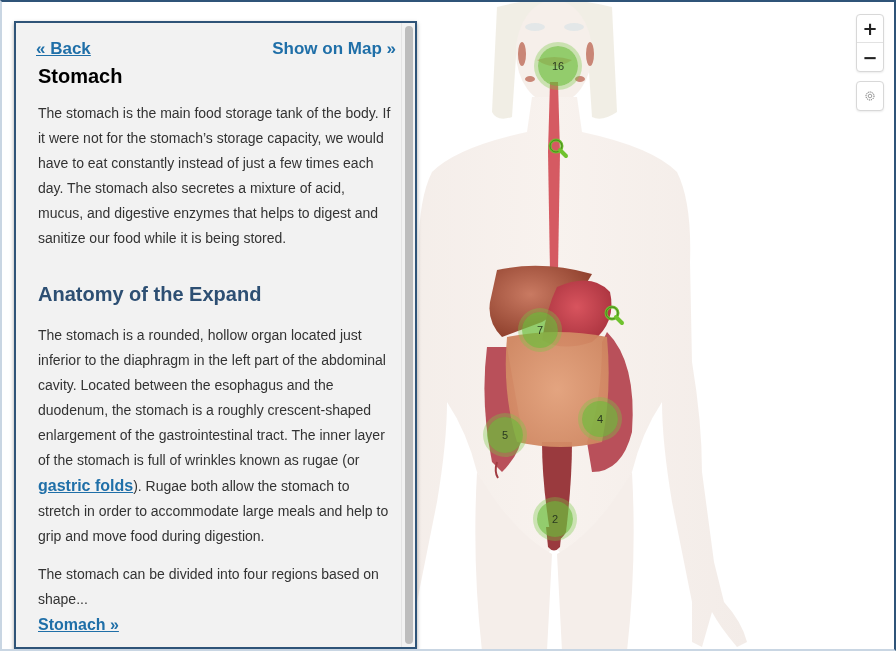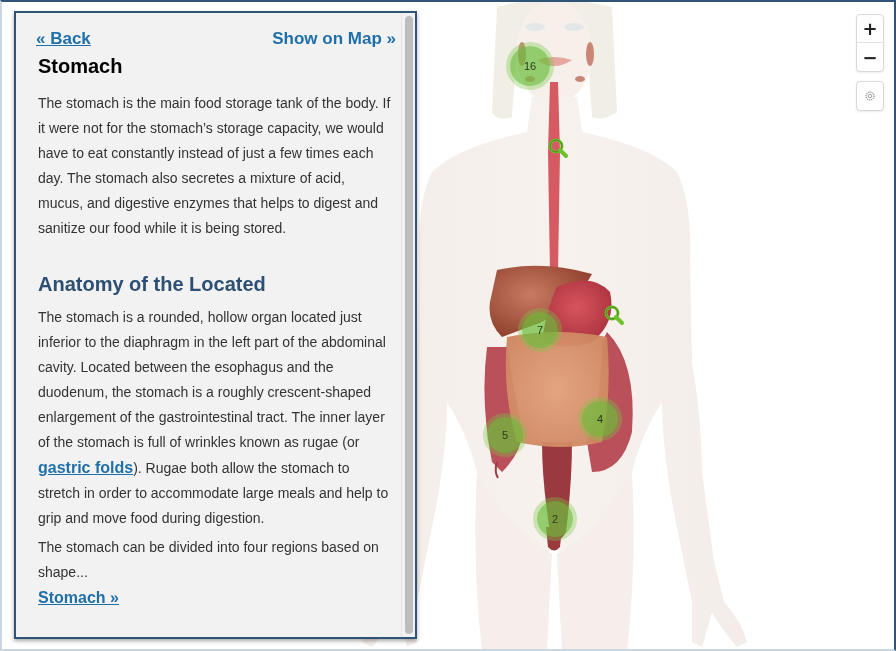--- a/index.html
+++ b/index.html
@@ -44,21 +44,21 @@
   .zoom-btn.plus { border-bottom: 1px solid #e2e2e2; }
   .reset-btn {
     position: absolute; left: 854px; top: 79px; width: 28px; height: 30px;
     border: 1px solid #d8d8d8; border-radius: 4px; background: #fff;
     display: flex; align-items: center; justify-content: center; cursor: pointer;
     box-shadow: 0 1px 2px rgba(0,0,0,0.08);
   }
 
   
   .panel {
-    position: absolute; left: 12px; top: 9px; width: 403px; height: 628px;
+    position: absolute; left: 12px; top: 19px; width: 403px; height: 628px;
     background: #f2f2f2;
     border: 2px solid #2f5478;
     box-shadow: 0 2px 4px rgba(0,0,0,0.35);
     overflow: hidden;
   }
   .panel-scroll {
     position: absolute; right: 0; top: 0; width: 14px; height: 100%;
     background: #f2f2f2; border-left: 1px solid #e4e4e4;
   }
   .panel-thumb {
@@ -78,22 +78,22 @@
   }
   p.body {
     color: #333333; font-size: 14px; line-height: 25px; margin-left: 2px; margin-top: 12px;
   }
   h2.section {
     color: #2d4f73; font-size: 20px; font-weight: bold; margin-left: 2px; margin-top: 30px; line-height: 26px;
   }
   h3.sub {
     color: #333; font-size: 13px; font-weight: bold; margin-left: 2px; margin-top: 9px; line-height: 18px;
   }
-  p.body2 { color: #333333; font-size: 14px; line-height: 25px; margin-left: 2px; margin-top: 8px; }
-  p.body3 { color: #333333; font-size: 14px; line-height: 25px; margin-left: 2px; margin-top: 4px; }
+  p.body2 { color: #333333; font-size: 14px; line-height: 25px; margin-left: 2px; margin-top: 16px; }
+  p.body3 { color: #333333; font-size: 14px; line-height: 25px; margin-left: 2px; margin-top: 13px; }
   .inline-link { color: #1f6fa8; font-weight: bold; font-size: 16px; text-decoration: underline; cursor: pointer; }
   .expand-link {
     display: inline-block; color: #1f6fa8; font-weight: bold; font-size: 16px;
     text-decoration: underline; margin-left: 2px; margin-top: 4px; cursor: pointer;
   }
 </style>
 </head>
 <body>
 
 <div class="frame">
@@ -148,21 +148,21 @@
       <path d="M 605 330 Q 635 360 630 430 Q 620 470 590 470 L 585 440 Q 600 400 600 340 Z" fill="#b9505a"></path>
       <path d="M 540 440 Q 540 480 548 530 Q 556 545 564 530 Q 570 480 570 440 Z" fill="#9a3a3e"></path>
 
       <path d="M 505 335 Q 555 325 605 335 Q 610 390 600 440 Q 560 450 515 440 Q 500 390 505 335 Z" fill="url(#organ-intestine)" opacity="0.95"></path>
 
       <path d="M 495 460 Q 492 470 496 476" stroke="#a03a40" stroke-width="2" fill="none"></path>
 
       <path d="M 544 525 L 560 525 L 558 545 Q 552 552 546 545 Z" fill="#9a3a3e"></path>
     </svg>
 
-    <div class="hotspot big" style="left:508px; top:44px;">
+    <div class="hotspot big" style="left:536px; top:44px;">
         <span>16</span>
       </div>
     <div class="hotspot" style="left:520px; top:310px;">
         <span>7</span>
       </div>
     <div class="hotspot" style="left:580px; top:399px;">
         <span>4</span>
       </div>
     <div class="hotspot" style="left:485px; top:415px;">
         <span>5</span>
@@ -195,21 +195,21 @@
   </div>
 
   <div class="panel">
     <div class="panel-content">
       <div class="nav-row">
         <span class="back-link">« Back</span>
         <span class="map-link">Show on Map »</span>
       </div>
       <h1 class="title">Stomach</h1>
       <p class="body">The stomach is the main food storage tank of the body. If it were not for the stomach’s storage capacity, we would have to eat constantly instead of just a few times each day. The stomach also secretes a mixture of acid, mucus, and digestive enzymes that helps to digest and sanitize our food while it is being stored.</p>
-      <h2 class="section">Anatomy of the Located</h2>
+      <h2 class="section">Anatomy of the Expand</h2>
       <p class="body2"><span>The stomach is a rounded, hollow organ located just inferior to the diaphragm in the left part of the abdominal cavity. Located between the esophagus and the duodenum, the stomach is a roughly crescent-shaped enlargement of the gastrointestinal tract. The inner layer of the stomach is full of wrinkles known as rugae (or </span><span class="inline-link">gastric folds</span><span>). Rugae both allow the stomach to stretch in order to accommodate large meals and help to grip and move food during digestion.</span></p>
       <p class="body3">The stomach can be divided into four regions based on shape...</p>
       <span class="expand-link">Stomach »</span>
     </div>
     <div class="panel-scroll">
       <div class="panel-thumb"></div>
     </div>
   </div>
 </div>
 

